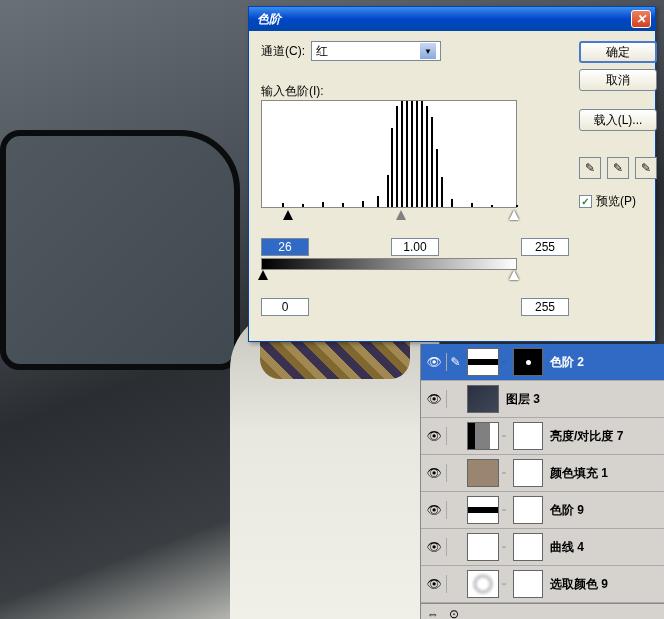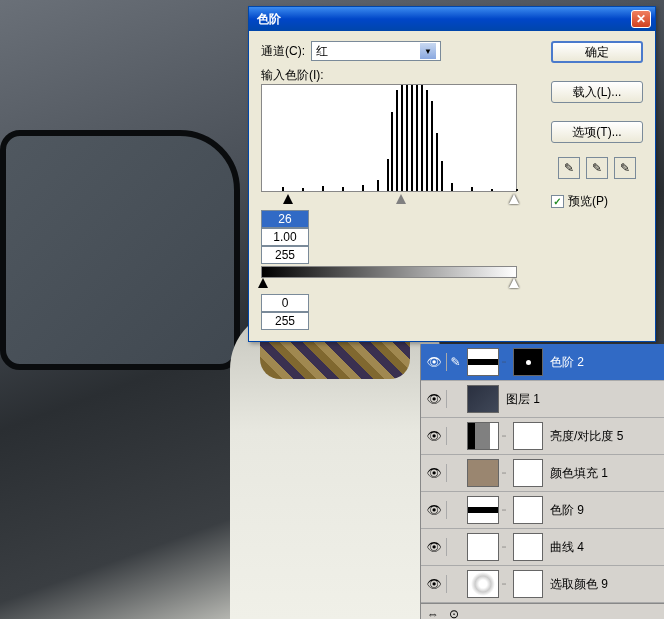--- a/index.html
+++ b/index.html
@@ -5,41 +5,41 @@
 * { box-sizing: border-box; margin: 0; padding: 0; font-family: "Microsoft YaHei", SimSun, sans-serif; font-size: 12px; }
 body { width: 664px; height: 619px; position: relative; overflow: hidden; background: #5a6268; }
 .bg-image { position: absolute; inset: 0; background: linear-gradient(160deg, #6a7078 0%, #4a5058 30%, #2a2e32 50%, #3a3e42 70%, #d8d8d0 85%); }
 .car-window { position: absolute; top: 130px; left: 0; width: 240px; height: 240px; border: 6px solid #0a0c0e; border-radius: 20px 60px 20px 20px; background: linear-gradient(135deg, #505860 0%, #404850 100%); }
 .person { position: absolute; bottom: 0; left: 230px; width: 210px; height: 310px; background: linear-gradient(180deg, #c5c5bd 0%, #e8e8e0 40%, #f0f0e8 100%); border-radius: 60px 40px 0 0; }
 .scarf { position: absolute; bottom: 240px; left: 260px; width: 150px; height: 60px; background: repeating-linear-gradient(45deg, #3a3050, #3a3050 8px, #806830 8px, #806830 16px, #a08850 16px, #a08850 24px); border-radius: 20px; }
 .watermark { position: absolute; top: 4px; right: 10px; color: #aaa; font-size: 11px; }
 .watermark2 { position: absolute; top: 4px; right: 80px; color: #ccc; font-size: 11px; }
 
 .dialog { position: absolute; top: 6px; left: 248px; width: 408px; height: 336px; background: #ece9d8; border: 1px solid #0046aa; box-shadow: 2px 2px 4px rgba(0,0,0,0.3); }
-.titlebar { height: 24px; background: linear-gradient(180deg, #3c8cf0 0%, #0046c8 50%, #0046aa 100%); display: flex; align-items: center; padding: 0 4px; }
+.titlebar { height: 24px; background: linear-gradient(180deg, #3c8cf0 0%, #0046c8 50%, #0046aa 100%); display: flex; align-items: center; padding: 0 4px; font-style: italic; }
 .titlebar-text { color: #fff; font-weight: bold; flex: 1; padding-left: 4px; }
 .close-btn { width: 20px; height: 18px; background: linear-gradient(180deg, #f08060 0%, #d04020 100%); border: 1px solid #fff; border-radius: 3px; color: #fff; display: flex; align-items: center; justify-content: center; font-weight: bold; cursor: pointer; }
 .dialog-body { padding: 10px 12px; display: flex; gap: 10px; }
 .left-col { flex: 1; }
 .right-col { width: 92px; display: flex; flex-direction: column; gap: 6px; }
 .btn { height: 22px; background: linear-gradient(180deg, #fff, #ece9d8); border: 1px solid #7a8a99; border-radius: 3px; cursor: pointer; display: flex; align-items: center; justify-content: center; }
 .btn:first-child { border: 2px solid #4a7acc; }
-.row { display: flex; align-items: center; gap: 6px; margin-bottom: 6px; }
+.row { display: flex; align-items: center; gap: 6px; margin-bottom: 22px; }
 .lbl { white-space: nowrap; }
 .select { flex: 1; max-width: 130px; height: 20px; border: 1px solid #7a8a99; background: #fff; padding: 0 4px; display: flex; align-items: center; justify-content: space-between; }
 .select-arrow { width: 16px; height: 16px; background: linear-gradient(180deg, #c8d8f0, #8aa8e0); display: flex; align-items: center; justify-content: center; font-size: 8px; }
 .histogram { width: 256px; height: 108px; border: 1px solid #888; background: #fff; margin-bottom: 2px; position: relative; }
 .hist-bars { position: absolute; bottom: 0; left: 0; right: 0; height: 100%; }
 .hist-bar { position: absolute; bottom: 0; background: #000; width: 2px; }
 .slider-track { position: relative; height: 14px; width: 256px; }
 .tri { position: absolute; width: 0; height: 0; border-left: 5px solid transparent; border-right: 5px solid transparent; top: 0; cursor: pointer; }
 .tri-black { border-bottom: 10px solid #000; }
 .tri-gray { border-bottom: 10px solid #808080; }
 .tri-white { border-bottom: 10px solid #fff; filter: drop-shadow(0 0 1px #000); }
-.input-row { display: flex; justify-content: space-between; width: 236px; margin-top: 2px; flex-direction: column; }
+.input-row { display: flex; justify-content: space-between; width: 308px; margin-top: 14px; }
 .num-input { width: 48px; height: 18px; border: 1px solid #7a8a99; background: #fff; text-align: center; }
 .num-input.sel { background: #316ac5; color: #fff; }
 .gradient-bar { width: 256px; height: 12px; background: linear-gradient(90deg, #000, #fff); border: 1px solid #888; margin-top: 2px; }
 .eyedroppers { display: flex; gap: 6px; justify-content: center; margin: 8px 0; }
 .eyedrop { width: 22px; height: 22px; border: 1px solid #7a8a99; background: #ece9d8; display: flex; align-items: center; justify-content: center; cursor: pointer; }
 .checkbox-row { display: flex; align-items: center; gap: 4px; }
 .chk { width: 13px; height: 13px; border: 1px solid #7a8a99; background: #fff; display: flex; align-items: center; justify-content: center; color: #228b22; font-size: 10px; font-weight: bold; }
 
 .layers-panel { position: absolute; top: 344px; left: 420px; width: 244px; height: 275px; background: #d6d3ce; border-left: 1px solid #888; }
 .layer-row { display: flex; align-items: center; height: 37px; border-bottom: 1px solid #aaa; padding: 2px 4px; gap: 3px; }
@@ -50,21 +50,21 @@
 .thumb-hist { background: linear-gradient(180deg, #fff 40%, #000 40%, #000 60%, #fff 60%); }
 .thumb-img { background: linear-gradient(135deg, #2a3040, #404858); }
 .thumb-bc { background: linear-gradient(90deg, #000 25%, #808080 25%, #808080 75%, #fff 75%); }
 .thumb-fill { background: #9a8670; }
 .thumb-curve { background: #fff; position: relative; }
 .thumb-sel { background: radial-gradient(circle at 50% 50%, #fff 20%, #ccc 40%, #fff 60%); }
 .mask { width: 30px; height: 28px; border: 1px solid #666; background: #fff; }
 .mask-dot { background: #000; display: flex; align-items: center; justify-content: center; }
 .mask-dot::after { content: ''; width: 5px; height: 5px; background: #fff; border-radius: 50%; }
 .link { width: 8px; font-size: 8px; color: #444; }
-.layer-name { flex: 1; padding-left: 4px; }
+.layer-name { flex: 1; padding-left: 4px; font-weight: bold; }
 .layers-footer { height: 20px; background: #d6d3ce; border-top: 1px solid #888; display: flex; align-items: center; padding: 0 6px; gap: 10px; font-size: 10px; }
 </style>
 </head>
 <body>
 
 <div class="bg-image"></div>
 <div class="car-window"></div>
 <div class="person"></div>
 <div class="scarf"></div>
 <div class="watermark2">思缘设计论坛</div>
@@ -129,24 +129,24 @@
         <div class="tri tri-black" style="left:-3px"></div>
         <div class="tri tri-white" style="left:248px"></div>
       </div>
       <div class="input-row">
         <input class="num-input" value="0" style="">
         <input class="num-input" value="255" style="">
       </div>
     </div>
     <div class="right-col">
       <div class="btn">确定</div>
+      <div class="btn">取消</div>
       <div style="height:6px"></div>
       <div class="btn">载入(L)...</div>
       <div style="height:6px"></div>
-      <div class="btn">选项(T)...</div>
       <div class="eyedroppers">
         <div class="eyedrop">
             <span>✎</span>
           </div>
         <div class="eyedrop">
             <span>✎</span>
           </div>
         <div class="eyedrop">
             <span>✎</span>
           </div>
@@ -172,31 +172,31 @@
         <span class="link">⎯</span>
         <div class="mask mask-dot"></div>
         <div class="layer-name">色阶 2</div>
       </div>
       <div class="layer-row">
         <div class="eye">
           <span>👁</span>
         </div>
         <div class="brush"></div>
         <div class="thumb thumb-img"></div>
-        <div class="layer-name">图层 1</div>
+        <div class="layer-name">图层 3</div>
       </div>
       <div class="layer-row">
         <div class="eye">
           <span>👁</span>
         </div>
         <div class="brush"></div>
         <div class="thumb thumb-bc"></div>
         <span class="link">⎯</span>
         <div class="mask"></div>
-        <div class="layer-name">亮度/对比度 5</div>
+        <div class="layer-name">亮度/对比度 7</div>
       </div>
       <div class="layer-row">
         <div class="eye">
           <span>👁</span>
         </div>
         <div class="brush"></div>
         <div class="thumb thumb-fill"></div>
         <span class="link">⎯</span>
         <div class="mask"></div>
         <div class="layer-name">颜色填充 1</div>

